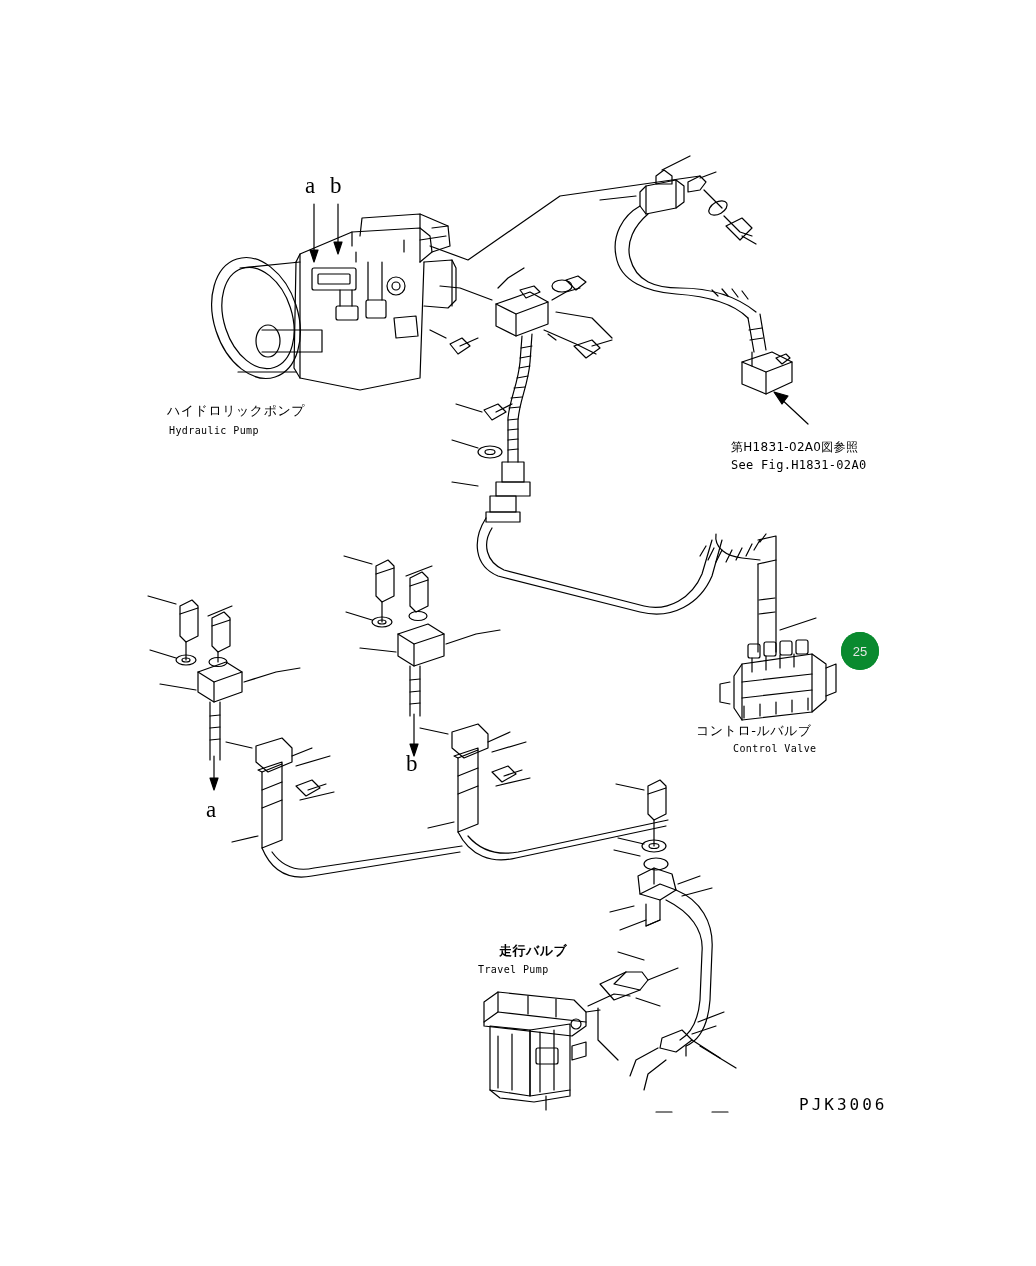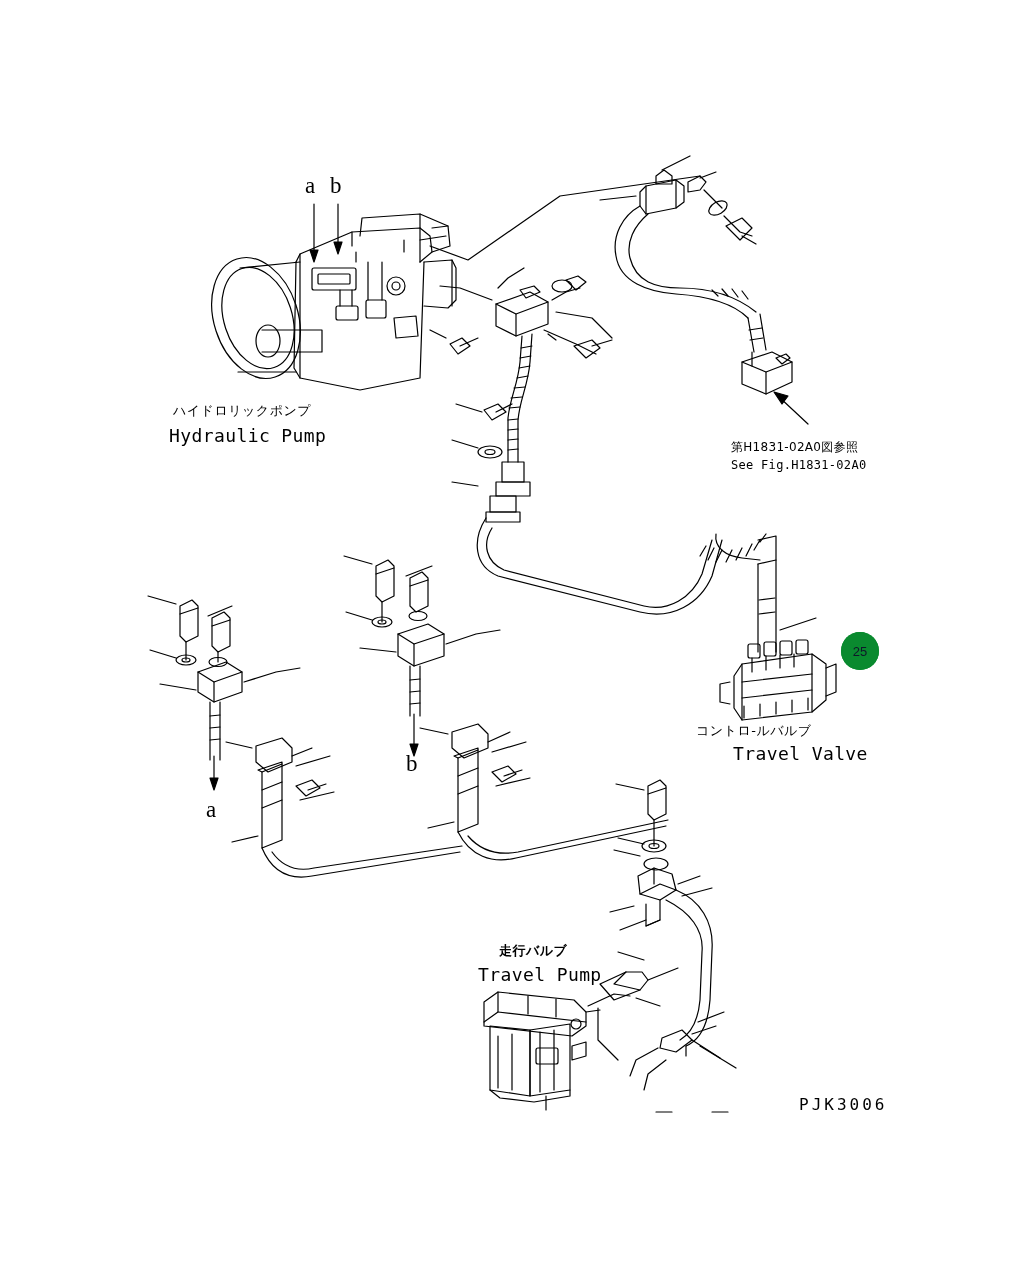--- a/index.html
+++ b/index.html
@@ -28,21 +28,21 @@
     white-space: pre;
     line-height: 1.25;
   }
   .lbl-jp {
     font-family: "DejaVu Sans", sans-serif;
     font-size: 13px;
     letter-spacing: 0.5px;
   }
   .lbl-en {
     font-family: "DejaVu Sans Mono", monospace;
-    font-size: 18px;
+    font-size: 10px;
     letter-spacing: 0.4px;
   }
   .lbl-ref-jp {
     font-family: "DejaVu Sans", sans-serif;
     font-size: 12px;
     letter-spacing: 0.3px;
   }
   .lbl-ref-en {
     font-family: "DejaVu Sans Mono", monospace;
     font-size: 12px;
@@ -56,21 +56,21 @@
     font-family: "DejaVu Sans Mono", monospace;
     font-size: 16px;
     letter-spacing: 3px;
   }
   .badge {
     position: absolute;
     width: 38px;
     height: 38px;
     border-radius: 50%;
     background: #0a8a2f;
-    color: #0f172a;
+    color: #e5e5e5;
     font-family: "Liberation Sans", sans-serif;
     font-size: 13px;
     display: flex;
     align-items: center;
     justify-content: center;
     box-shadow: 0 0 0 1px #0a8a2f inset;
   }
 </style>
 </head>
 <body>
@@ -388,30 +388,30 @@
         <path d="M598 1008 L598 1040 L618 1060"></path>
         <path d="M546 1096 L546 1110"></path>
       </g>
 
     </g>
   </svg>
 
   <div class="lbl lbl-callout" style="left:305px; top:172px;">a</div>
   <div class="lbl lbl-callout" style="left:330px; top:172px;">b</div>
 
-  <div class="lbl lbl-jp" style="left:173px; top:403px;">ハイドロリックポンプ</div>
+  <div class="lbl lbl-jp" style="left:167px; top:403px;">ハイドロリックポンプ</div>
   <div class="lbl lbl-en" style="left:169px; top:425px;">Hydraulic Pump</div>
 
   <div class="lbl lbl-ref-jp" style="left:731px; top:440px;">第H1831-02A0図参照</div>
   <div class="lbl lbl-ref-en" style="left:731px; top:458px;">See Fig.H1831-02A0</div>
 
   <div class="badge" style="left:841px; top:632px;">25</div>
 
   <div class="lbl lbl-jp" style="left:696px; top:723px;">コントロ-ルバルブ</div>
-  <div class="lbl lbl-en" style="left:733px; top:743px;">Travel Valve</div>
+  <div class="lbl lbl-en" style="left:733px; top:743px;">Control Valve</div>
 
   <div class="lbl lbl-callout" style="left:206px; top:796px;">a</div>
   <div class="lbl lbl-callout" style="left:406px; top:750px;">b</div>
 
   <div class="lbl lbl-jp" style="left:499px; top:943px;font-weight:bold;">走行バルブ</div>
   <div class="lbl lbl-en" style="left:478px; top:964px;">Travel Pump</div>
 
   <div class="lbl lbl-code" style="left:799px; top:1095px;">PJK3006</div>
 
 </div>

